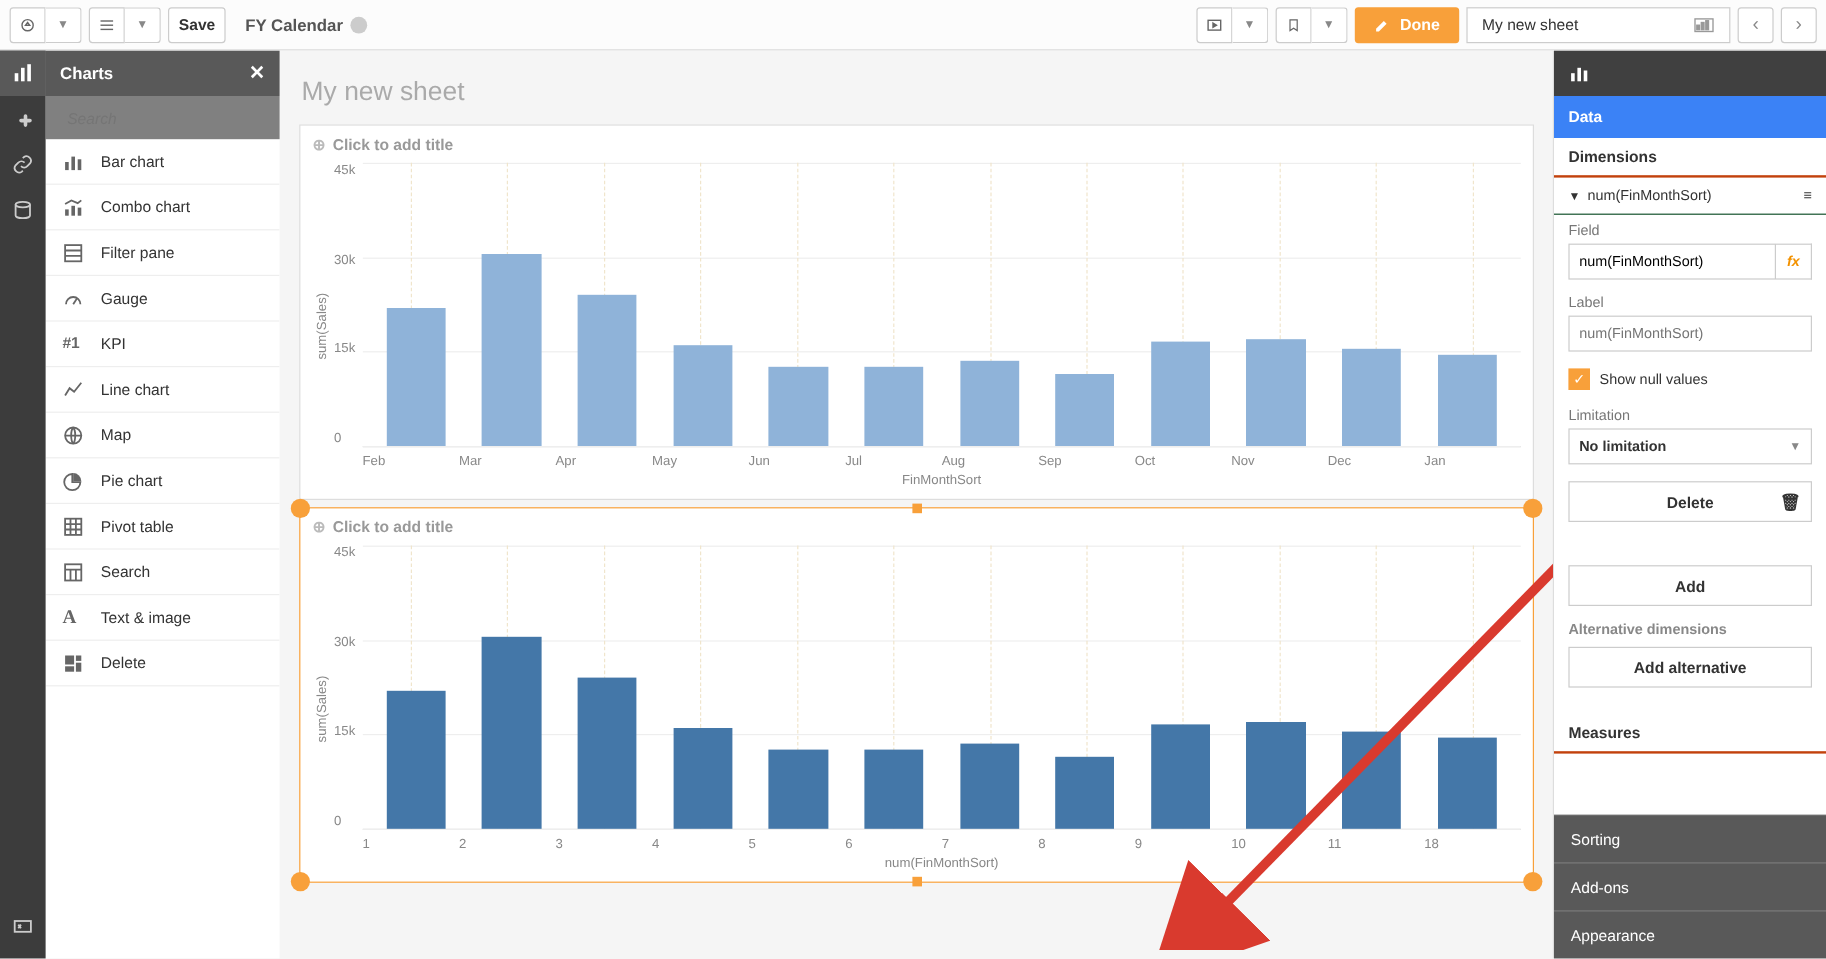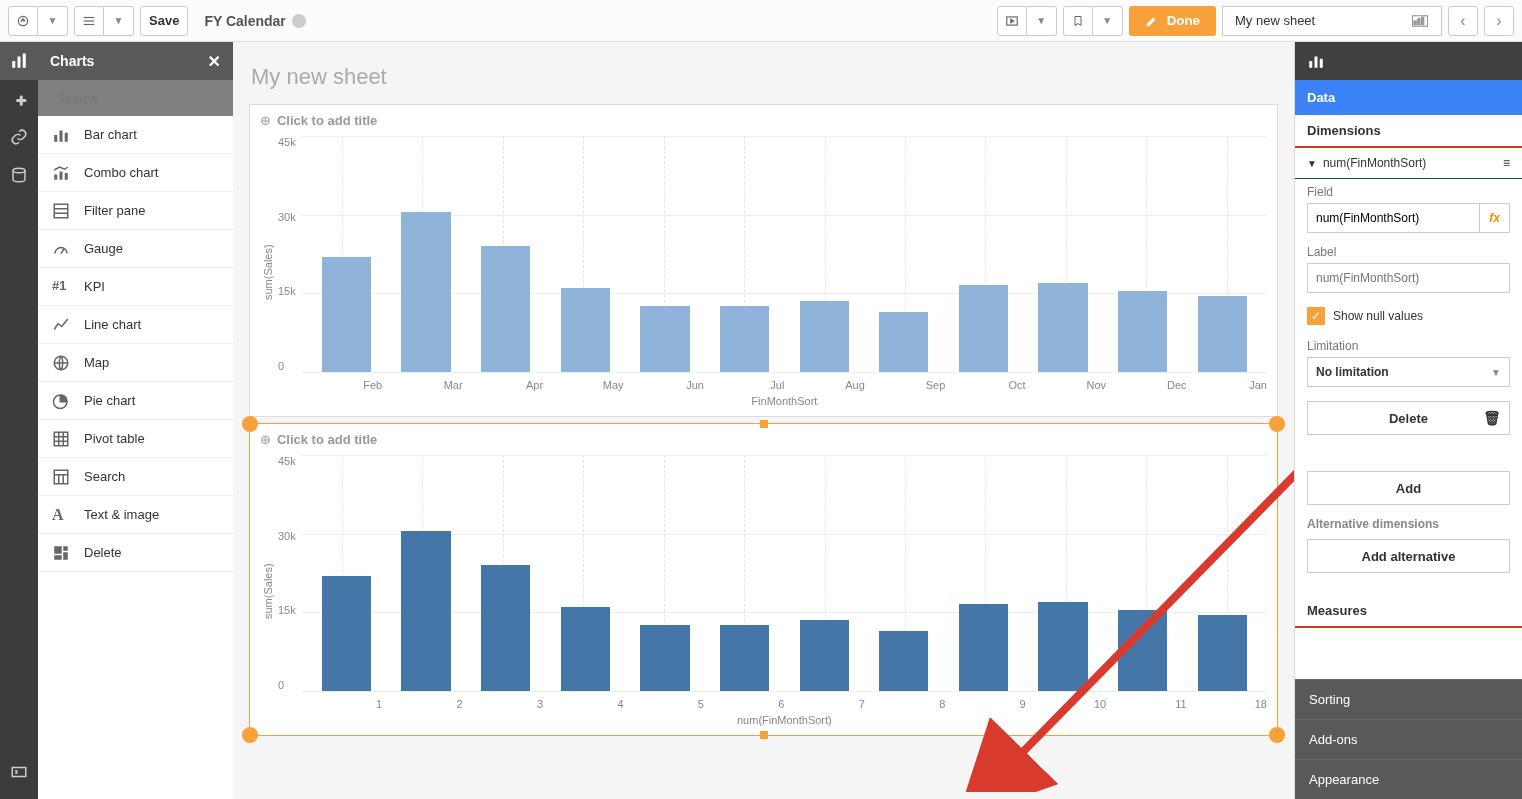--- a/index.html
+++ b/index.html
@@ -39,21 +39,21 @@
 .plot{flex:1;position:relative}
 .grid{position:absolute;inset:0;height:236px}
 .grid .hline{position:absolute;left:0;right:0;border-top:1px solid #eee}
 .grid .vline{position:absolute;top:0;bottom:0;border-left:1px dashed #f0e5cc}
 .bars{position:absolute;inset:0;height:236px;display:flex;align-items:flex-end;padding:0 5px}
 .barcell{flex:1;display:flex;justify-content:center;align-items:flex-end;height:100%}
 .bar{width:62%}
 .bar.light{background:#8fb3d9}
 .bar.dark{background:#4477a8}
 .xaxis{display:flex;padding-top:6px;border-top:1px solid #ccc}
-.xaxis span{flex:1;text-align:right;font-size:11px;color:#888}
+.xaxis span{flex:1;text-align:left;font-size:11px;color:#888}
 .xlabel{text-align:center;font-size:11px;color:#888;padding:4px 0 2px}
 .sel-handle{position:absolute;width:16px;height:16px;background:#f8a03a;border-radius:50%}
 .sel-sq{position:absolute;width:8px;height:8px;background:#f8a03a}
 .proppanel{width:228px;background:#fff;border-left:1px solid #ddd;display:flex;flex-direction:column}
 .prop-hdr{background:#404040;height:38px;display:flex;align-items:center;padding:0 12px;color:#fff}
 .prop-tab{background:#3b82f6;color:#fff;padding:10px 12px;font-size:13px;font-weight:bold}
 .prop-sec-title{padding:8px 12px;font-size:13px;font-weight:bold;border-bottom:2px solid #c2410c;color:#333}
 .prop-body{flex:1;overflow:auto;padding:0}
 .dim-row{padding:8px 12px;border-bottom:1px solid #14532d;display:flex;align-items:center;justify-content:space-between;font-size:12px;cursor:pointer}
 .dim-row .tri{margin-right:6px;font-size:10px}

